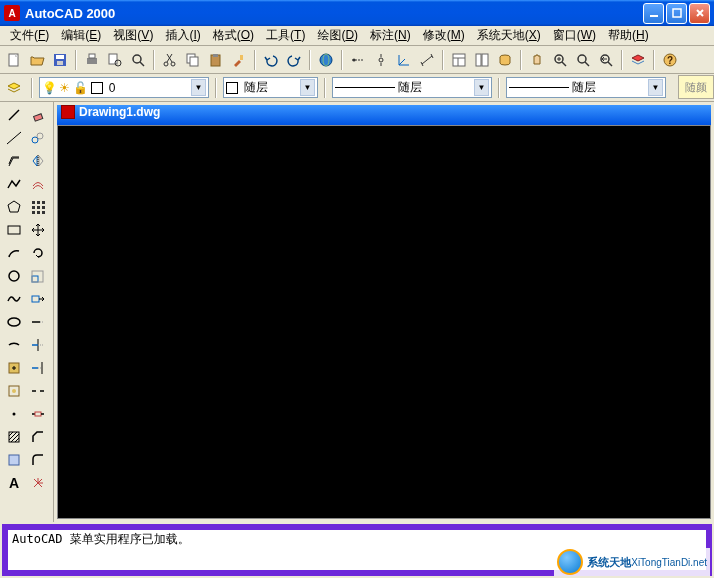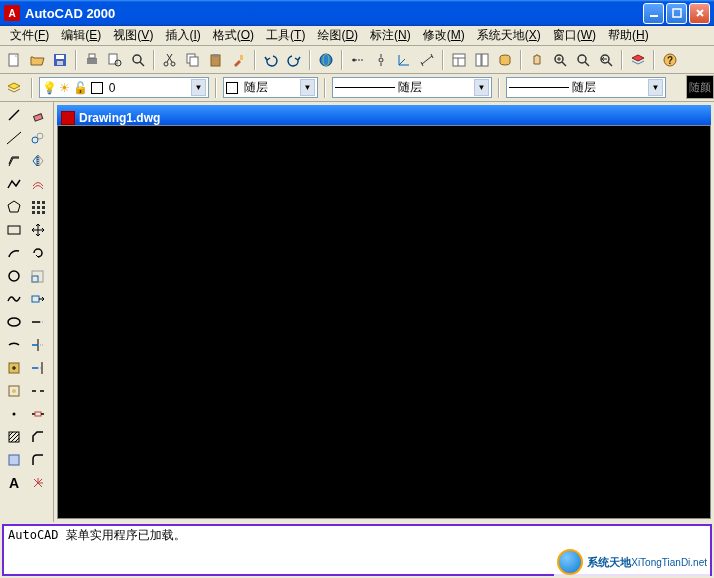--- a/index.html
+++ b/index.html
@@ -149,42 +149,42 @@
   flex: 1;
   display: flex;
   flex-direction: column;
   background: #ece9d8;
   padding: 3px;
 }
 .drawing-titlebar {
   height: 20px;
   background: linear-gradient(to bottom, #3a95ff, #0054e3);
   display: flex;
-  align-items: flex-end;
+  align-items: flex-start;
   color: white;
   font-weight: bold;
   font-size: 12px;
   padding: 0 4px;
 }
 .drawing-titlebar .doc-icon {
   width: 14px; height: 14px;
   background: #c00;
   margin-right: 4px;
   border: 1px solid #800;
 }
 .canvas {
   flex: 1;
   background: #000;
   border: 1px solid #888;
 }
 
 .command-area {
   height: 52px;
   background: white;
-  border: 2px solid #6d28d9;
+  border: 6px solid #6d28d9;
   margin: 2px;
   padding: 2px 4px;
   font-family: "SimSun", monospace;
   font-size: 12px;
   line-height: 15px;
   overflow: hidden;
 }
 
 .watermark {
   position: absolute;
@@ -204,24 +204,24 @@
   border: 2px solid #ffa500;
 }
 .watermark .wm-text { display: flex; flex-direction: row; line-height: 11px; }
 .watermark .wm-main { font-weight: bold; color: #0a5aa0; }
 .watermark .wm-sub { color: #0a5aa0; font-size: 10px; }
 
 .side-btn {
   position: absolute;
   right: 0;
   top: 75px;
-  width: 28px;
+  width: 36px;
   height: 24px;
   border: 1px solid #aca899;
-  background: #000000;
+  background: #fef9c3;
   display: flex;
   align-items: center;
   justify-content: center;
   font-size: 11px;
   color: #888;
   overflow: hidden;
 }
 
 svg { display: block; }
 </style>

